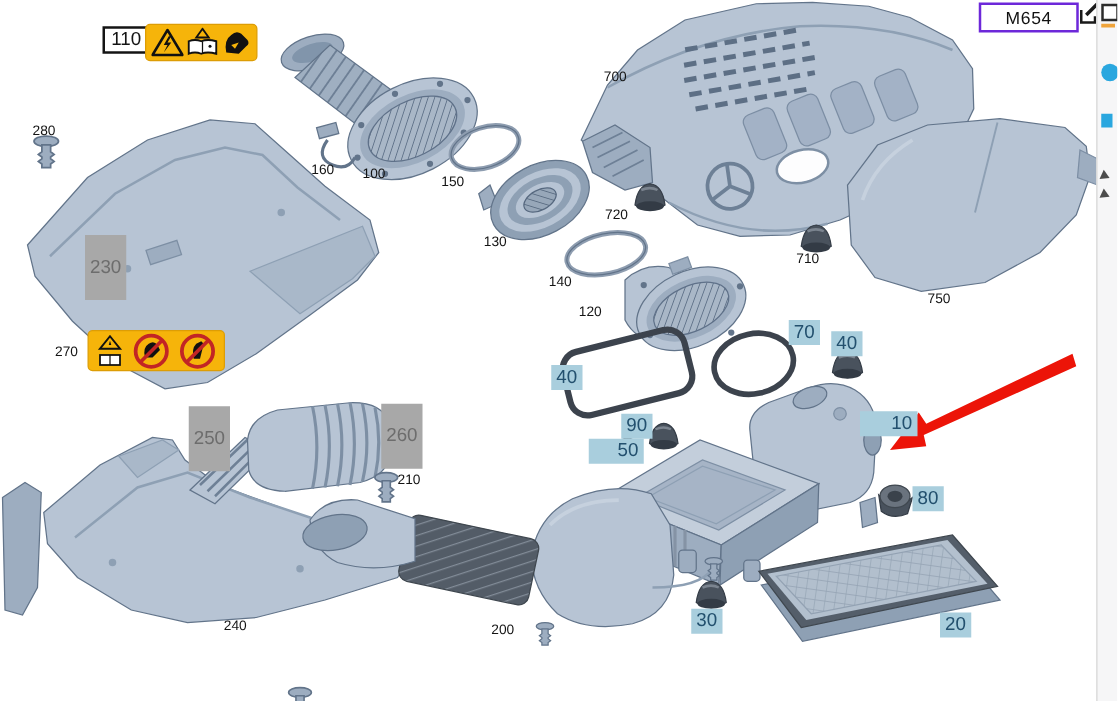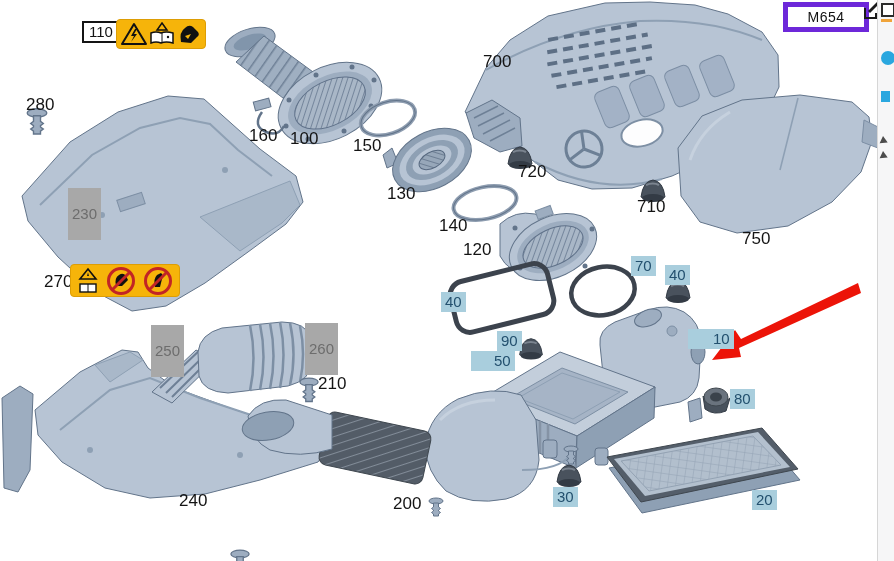--- a/index.html
+++ b/index.html
@@ -1,24 +1,24 @@
 <!DOCTYPE html>
 <html><head>
 <meta charset="utf-8">
 <style>
   html,body{margin:0;padding:0;background:#fff;}
   #screen{position:relative;width:894px;height:561px;background:#ffffff;overflow:hidden;
           font-family:"Liberation Sans",sans-serif;}
   
-  .lbl{position:absolute;font-size:17px;line-height:18px;color:#141414;white-space:nowrap;}
+  .lbl{position:absolute;font-size:11px;line-height:18px;color:#141414;white-space:nowrap;}
   .lbl.highlight{background:#a9cedd;color:#23506e;font-size:15px;line-height:20px;padding:0 4px;}
   .lbl.disabled{background:#a8a8a8;color:#6d6d6d;font-size:15px;line-height:20px;padding:16px 4px;}
   .lbl.boxed{background:#fff;border:2px solid #141414;font-size:15px;line-height:18px;padding:0 5px;}
   
-  #module-box{position:absolute;left:783px;top:2px;width:76px;height:20px;border:5px solid #6d28d9;
+  #module-box{position:absolute;left:783px;top:2px;width:76px;height:20px;border:2px solid #6d28d9;
               background:#fff;display:flex;align-items:center;justify-content:center;
               font-size:14px;color:#111;letter-spacing:.5px;}
   #edit-icon{position:absolute;left:862px;top:1px;width:19px;height:19px;}
   
   .warnlabel{position:absolute;background:#f6b40a;border:1px solid #dd9d05;border-radius:4px;
              display:flex;align-items:center;justify-content:space-around;padding:1px 3px;box-sizing:border-box;}
   
   #sidebar{position:absolute;right:0;top:0;width:16px;height:561px;background:#f6f6f7;
            border-left:1px solid #d6d6d6;}
   .sb{position:absolute;left:3px;}
@@ -272,21 +272,21 @@
       <div class="lbl highlight" style="left: 497px; top: 331px;">90</div>
       <div class="lbl highlight" style="left: 471px; top: 351px; padding-left: 23px;">50</div>
       <div class="lbl highlight" style="left: 688px; top: 329px; padding-left: 25px;">10</div>
       <div class="lbl highlight" style="left: 730px; top: 389px;">80</div>
       <div class="lbl highlight" style="left: 553px; top: 487px;">30</div>
       <div class="lbl highlight" style="left: 752px; top: 490px;">20</div>
       <div class="lbl " style="left: 393px; top: 495px;">200</div>
       <div class="lbl " style="left: 179px; top: 492px;">240</div>
       <div class="lbl " style="left: 483px; top: 53px;">700</div>
       <div class="lbl " style="left: 637px; top: 198px;">710</div>
-      <div class="lbl " style="left: 518px; top: 163px;">720</div>
+      <div class="lbl " style="left: 484px; top: 163px;">720</div>
       <div class="lbl " style="left: 718px; top: 230px; margin-left: 24px;">750</div>
     </div>
 
   <div class="warnlabel" style="left:116px;top:19px;width:90px;height:30px;">
     <svg width="26" height="24">
       <path d="M13,2 L25,22 H1 Z" fill="none" stroke="#111" stroke-width="2" stroke-linejoin="round"></path>
       <path d="M14,7 L10,14 h3 l-3,6 6,-8 h-3 l3,-5 Z" fill="#111"></path>
     </svg>
     <svg width="26" height="24">
       <path d="M13,1 L18,8 H8 Z" fill="none" stroke="#111" stroke-width="1.5"></path>

